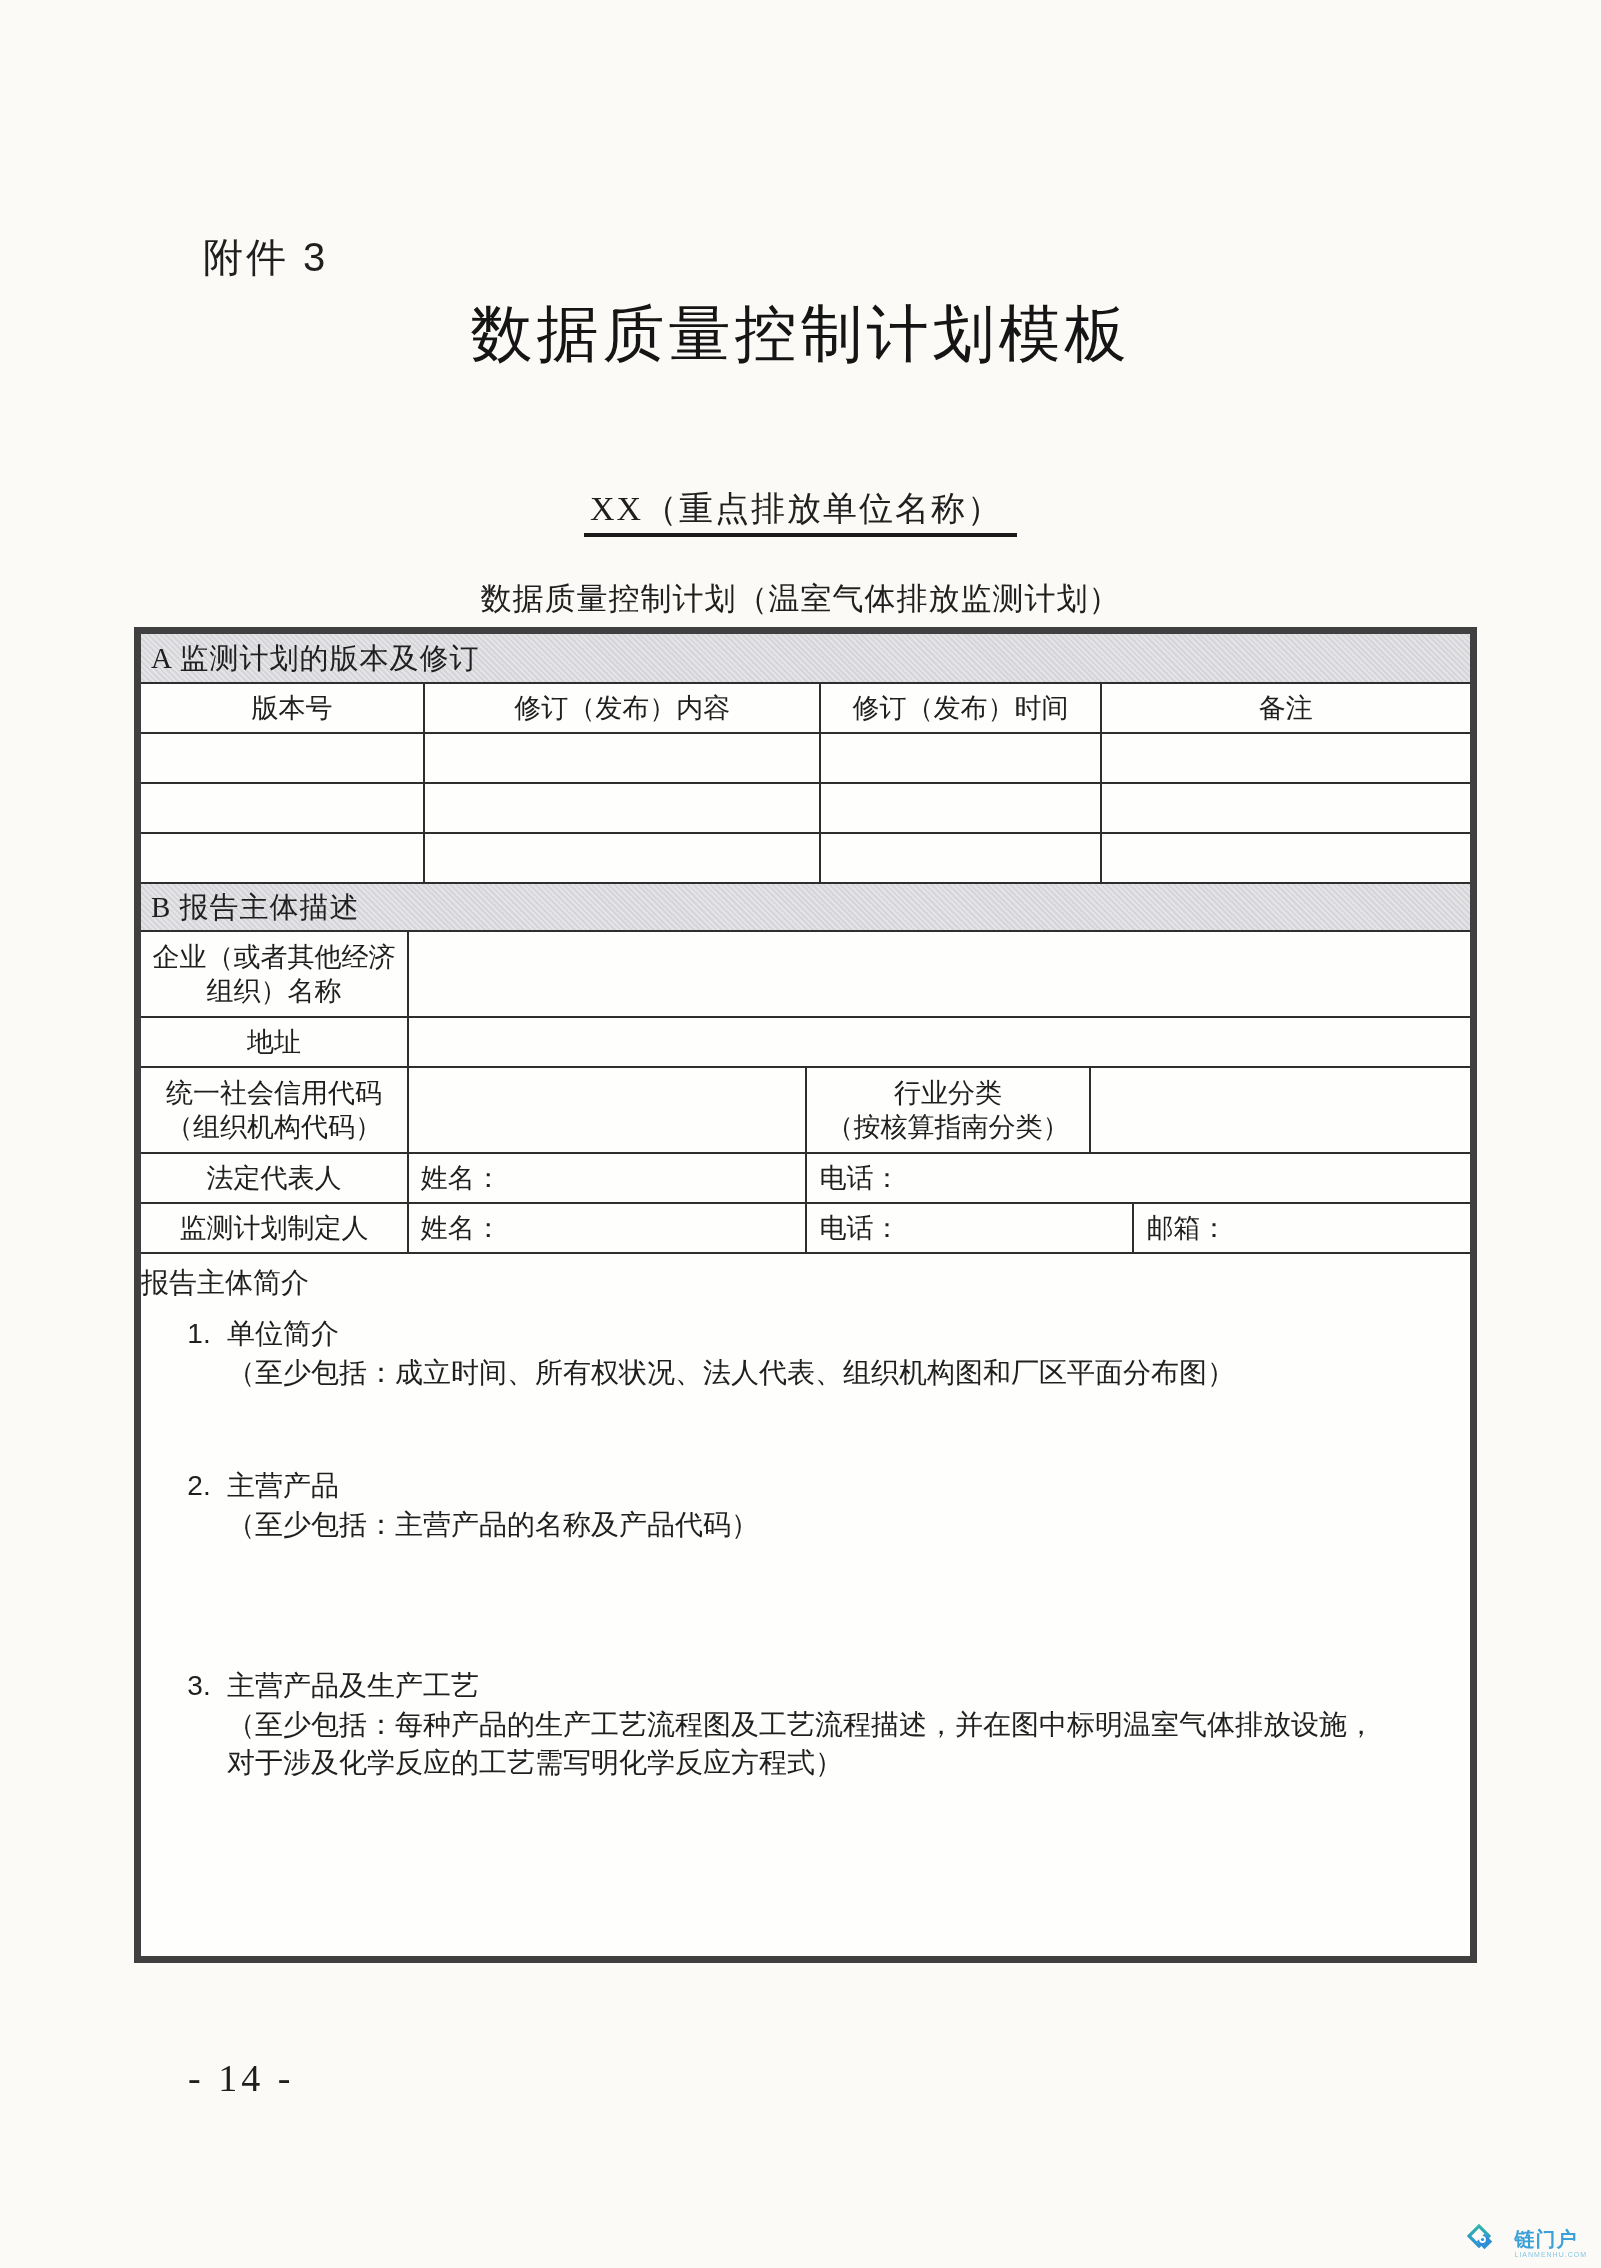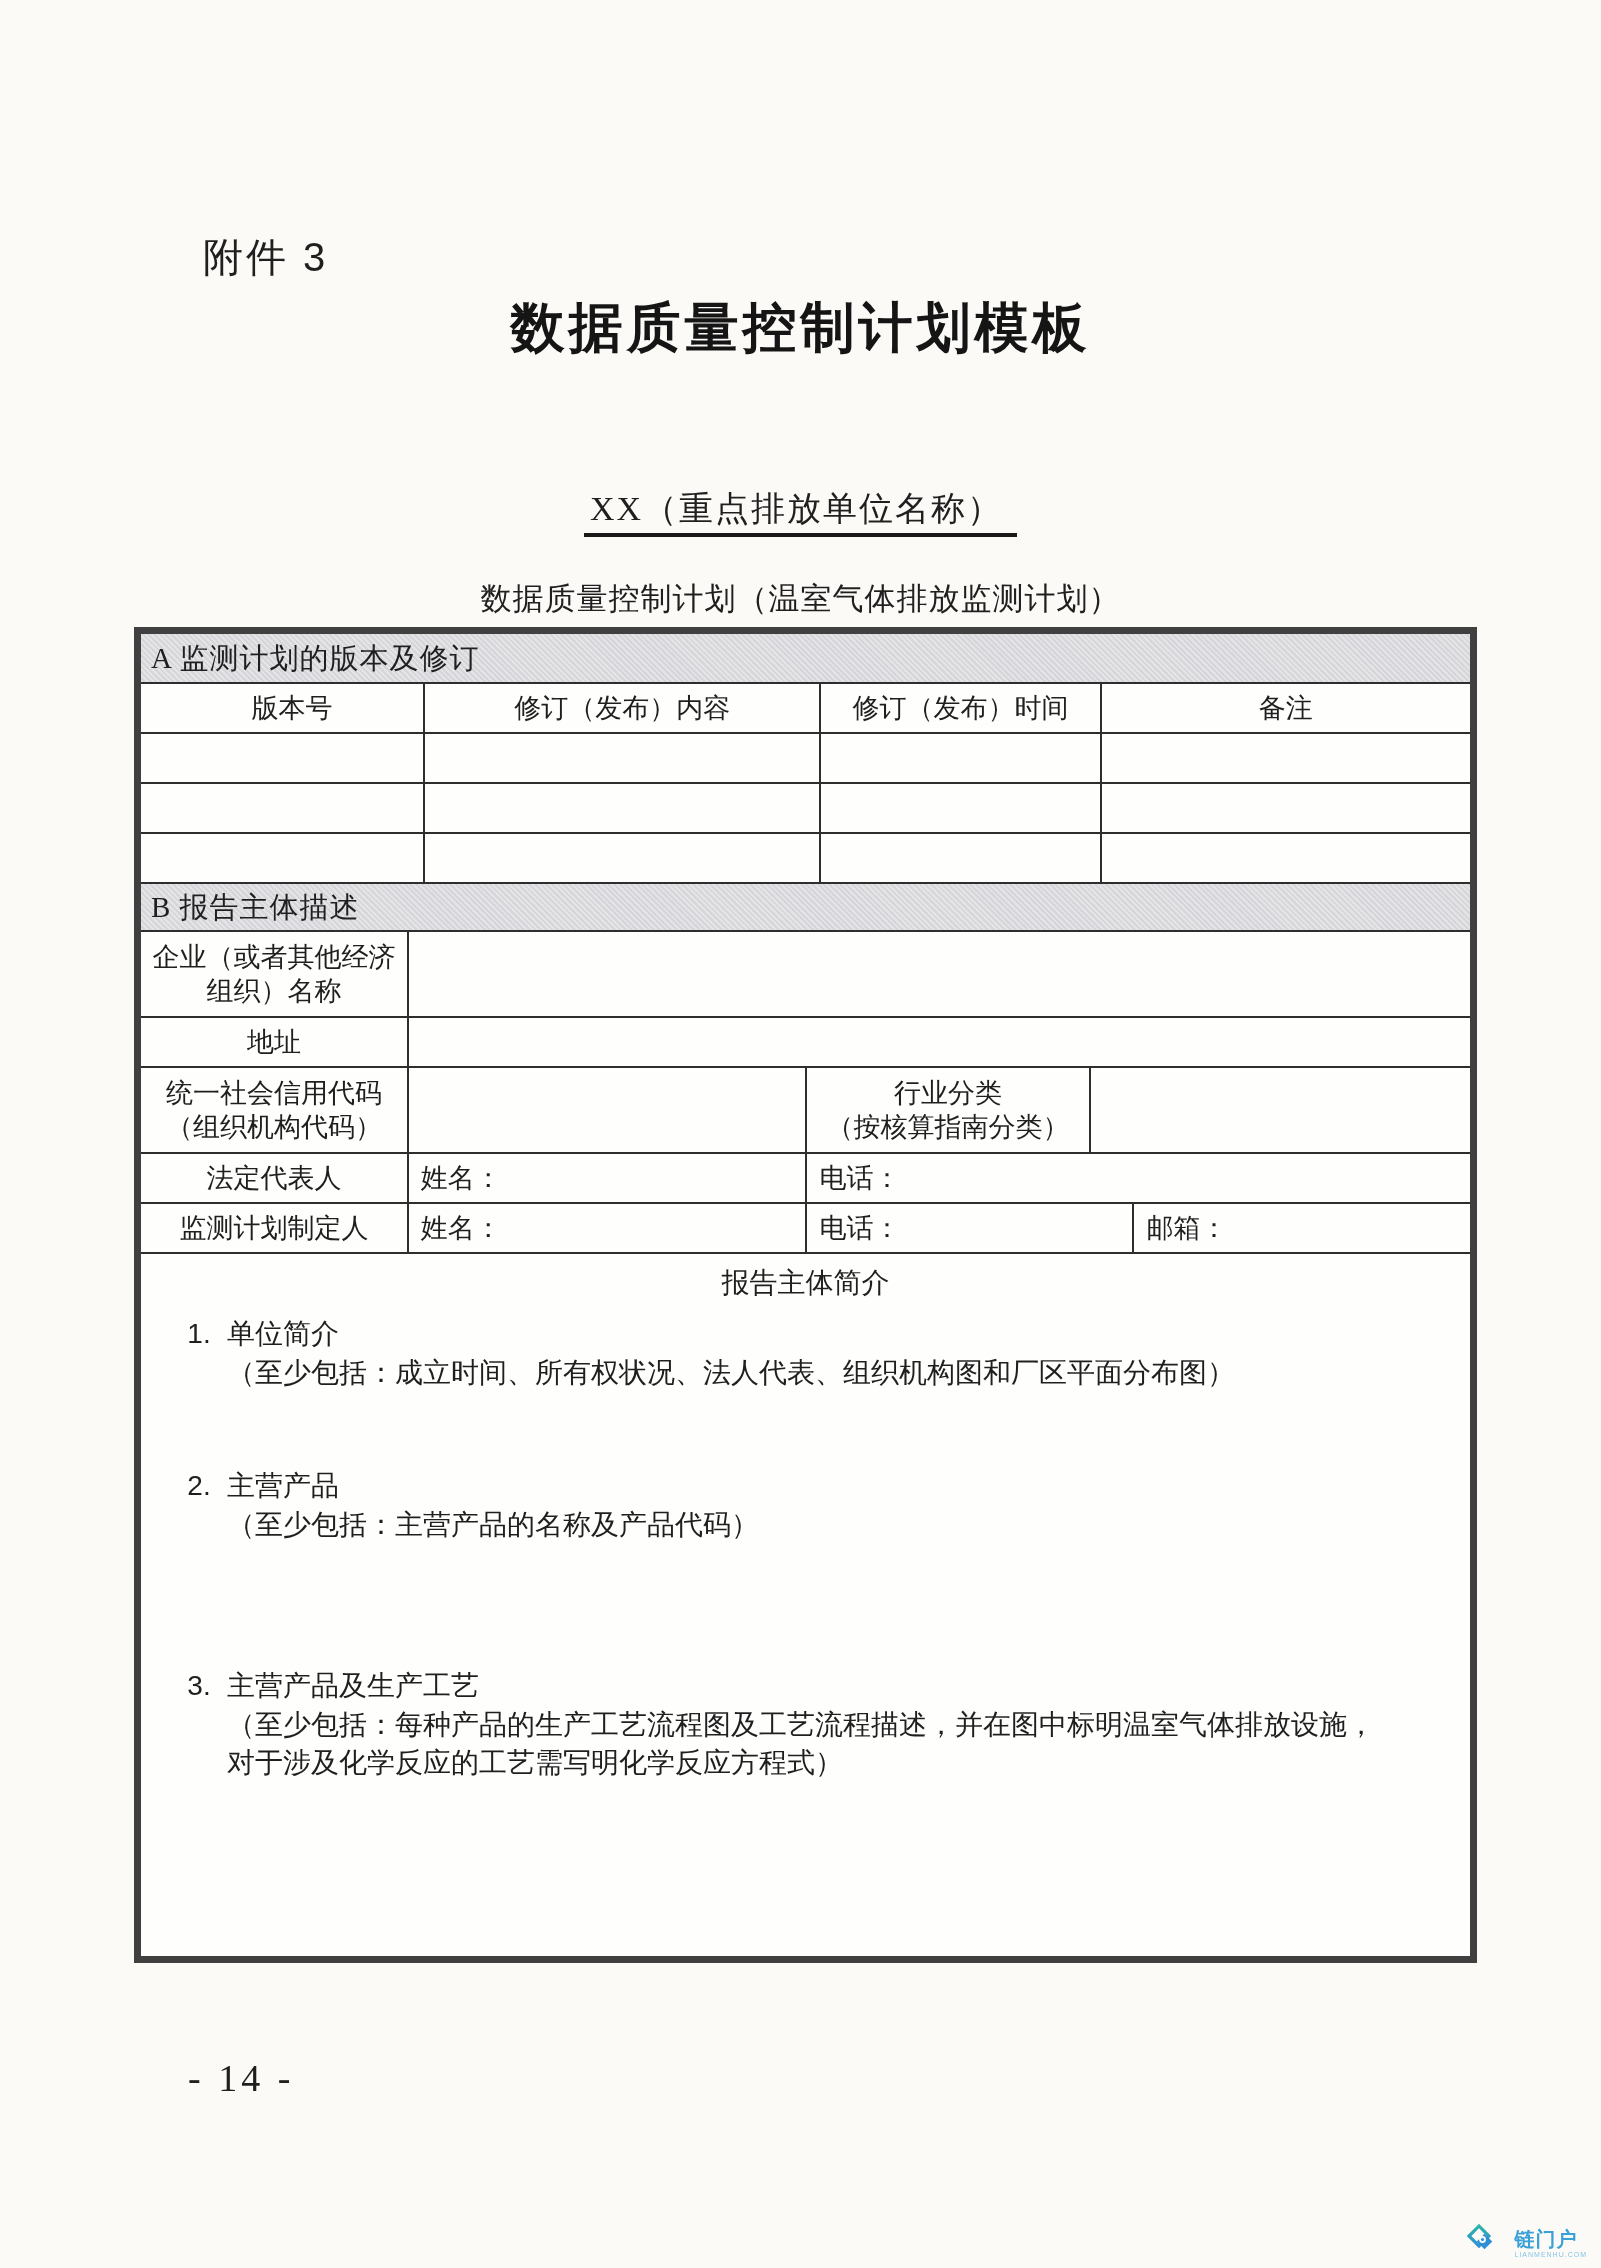--- a/index.html
+++ b/index.html
@@ -12,21 +12,21 @@
     overflow:hidden;
   }
 
   .attachment-label{
     position:absolute; left:203px; top:230px;
     font-size:40px; letter-spacing:3px;
     font-family:"Liberation Sans","DejaVu Sans",sans-serif;
   }
   .doc-title{
     position:absolute; left:0; top:292px; width:100%;
-    text-align:center; font-size:54px; font-weight:bold; letter-spacing:4px;
+    text-align:center; font-size:62px; font-weight:normal; letter-spacing:4px;
     font-family:"Liberation Sans","DejaVu Sans",sans-serif;
     color:#151515;
   }
   .unit-line{
     position:absolute; left:0; top:486px; width:100%;
     text-align:center; font-size:34px; letter-spacing:2px;
   }
   .unit-line span{
     border-bottom:4px solid #1a1a1a;
     padding:0 14px 6px 6px;
@@ -73,21 +73,21 @@
   .wB2{ width:30%; } .wB3{ width:21.3%; } .wB4{ width:28.7%; }
   .wPhoneL{ width:50%; }
   .wPhoneS{ width:24.6%; } .wEmail{ width:25.4%; }
 
   
   .intro-cell{
     height:702px; position:relative; display:block; padding:0;
   }
   .intro-title{
     position:absolute; top:12px; left:0; width:100%;
-    text-align:center; font-size:28px;
+    text-align:left; font-size:28px;
   }
   .intro-item{
     position:absolute; left:30px; display:flex; align-items:flex-start;
   }
   .intro-item .num{
     width:56px; flex:0 0 56px;
     font-size:28px; line-height:40px;
     font-family:"Liberation Sans","DejaVu Sans",sans-serif;
   }
   .intro-item .body{ text-align:left; }

